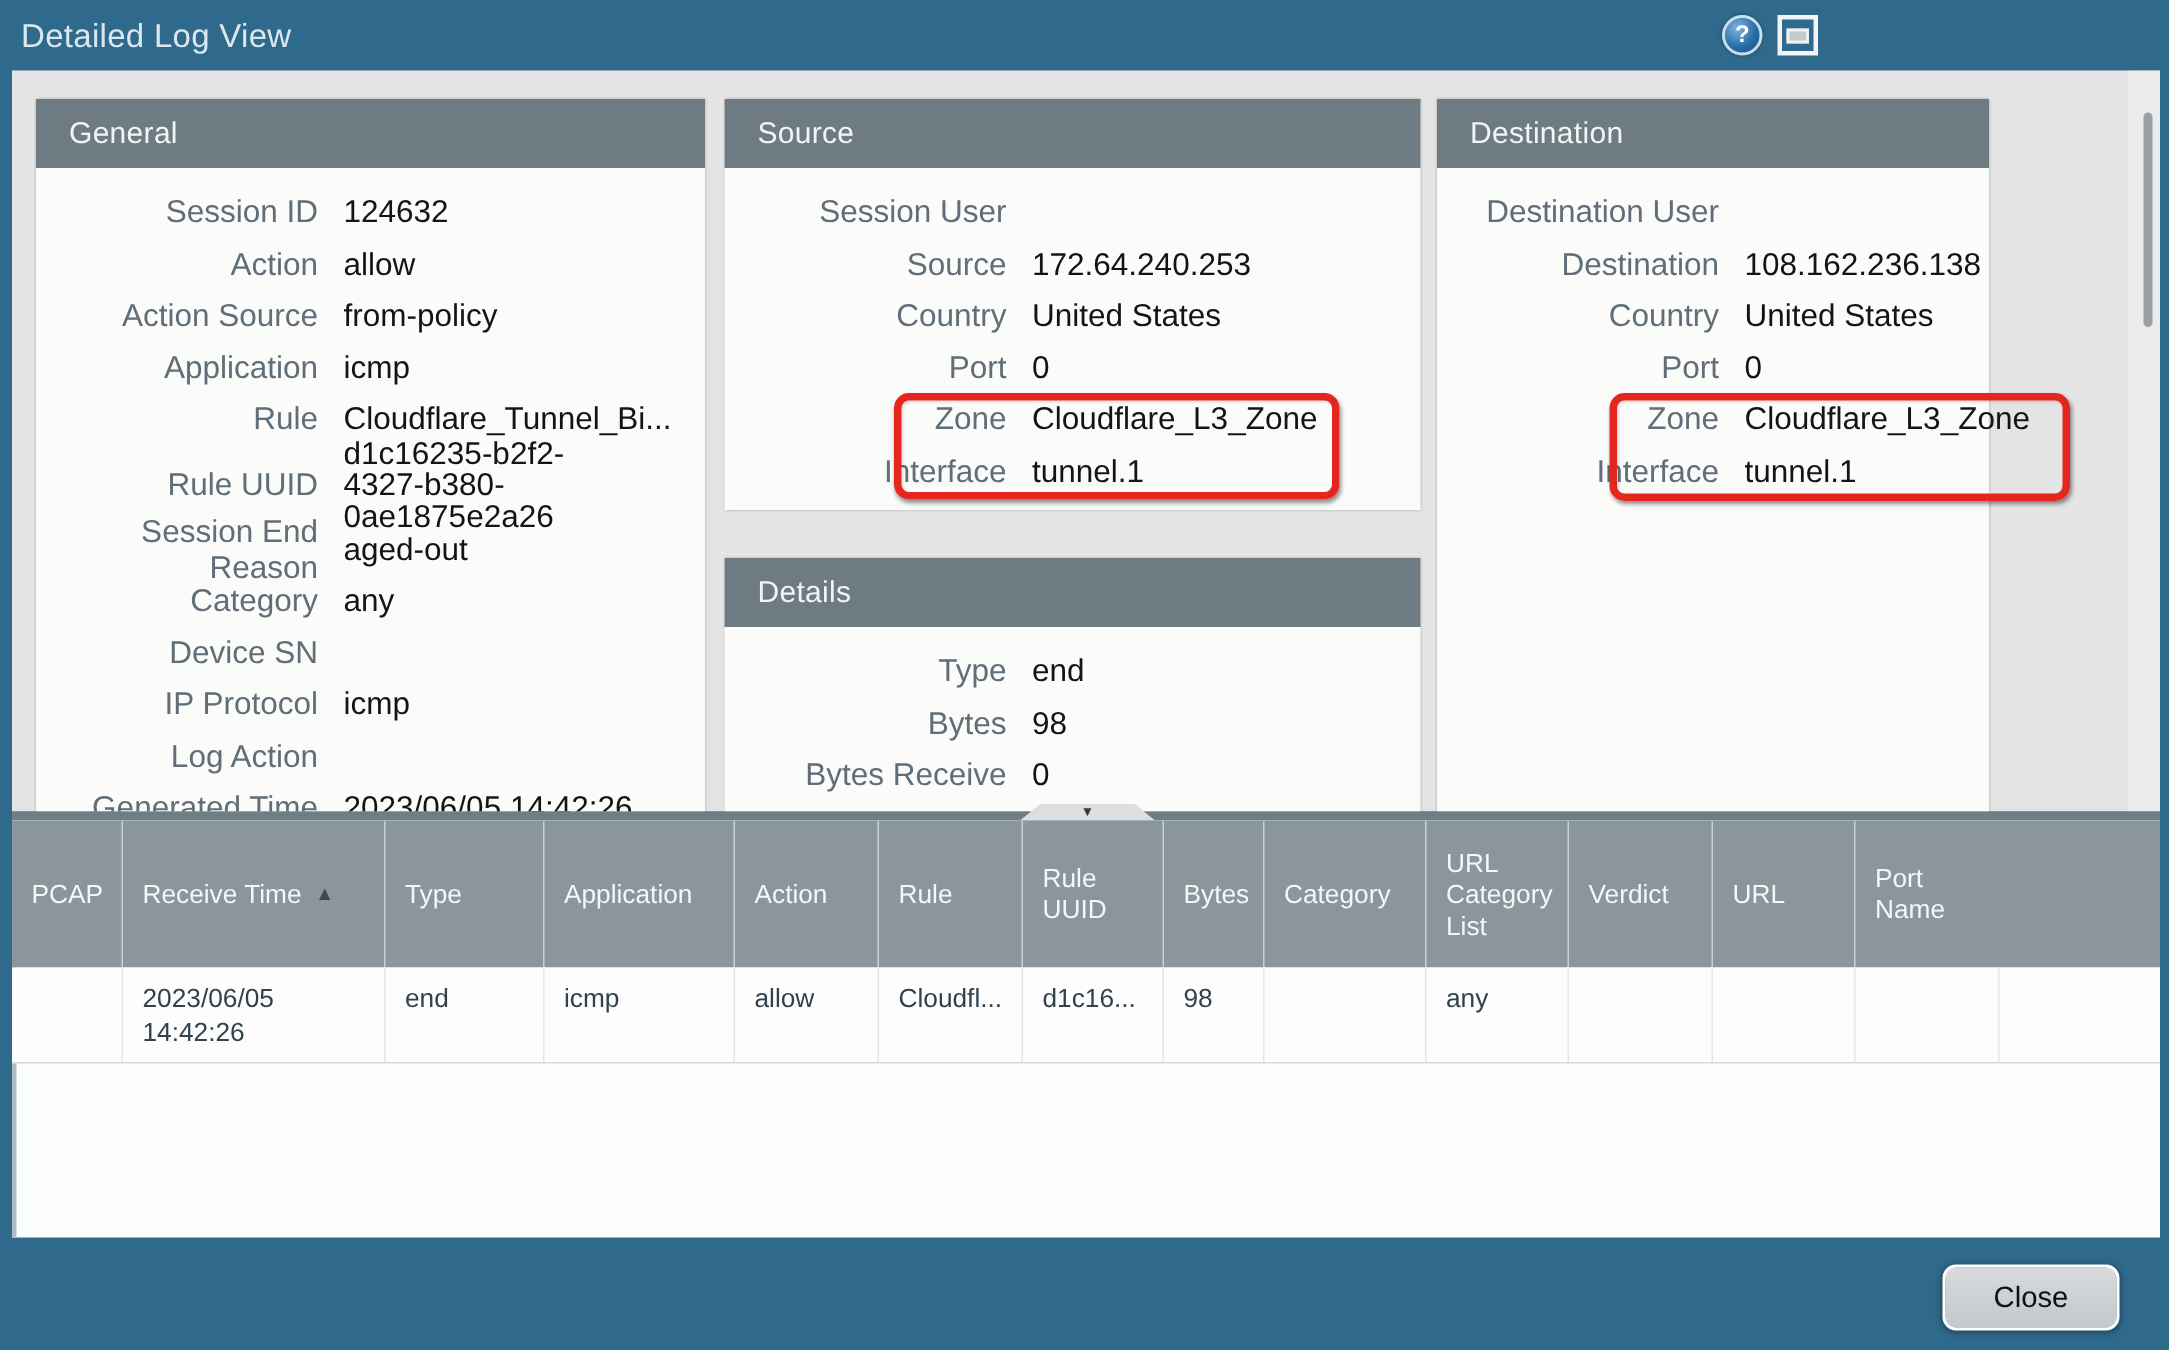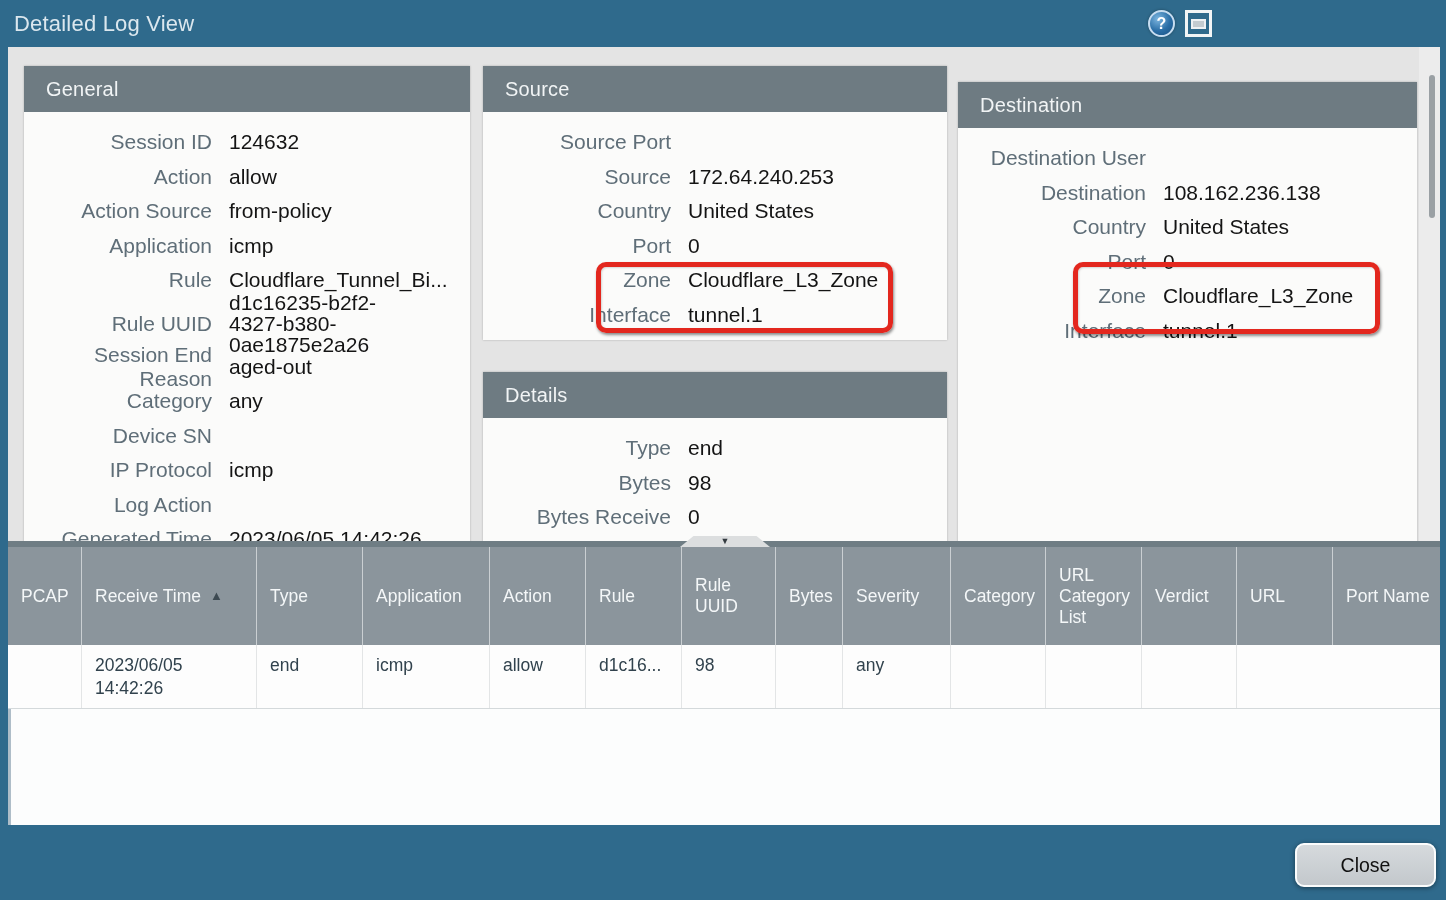--- a/index.html
+++ b/index.html
@@ -36,21 +36,21 @@
 
   .prow { display:flex; height:34.5px; align-items:center; font-size:21px; }
   .prow .plabel { width:205px; text-align:right; color:#5f6e78; padding-right:17px; flex:none; }
   .prow .pvalue { color:#141414; white-space:nowrap; }
   .prow.tall { height:52px; }
   .prow.tall .pvalue { white-space:normal; max-width:182px; line-height:21px; overflow-wrap:break-word; }
 
   .panel-general     { left:16px;  top:19px;  width:446px; height:600px; }
   .panel-source      { left:475px; top:19px;  width:464px; height:274px; }
   .panel-details     { left:475px; top:325px; width:464px; height:240px; }
-  .panel-destination { left:950px; top:19px;  width:459px; height:600px;margin-top:16px; }
+  .panel-destination { left:950px; top:19px;  width:368px; height:600px; }
 
   
   .hl-box { position:absolute; border:5px solid #e3271e; border-radius:10px;
             box-shadow:1px 2px 3px rgba(0,0,0,0.45), inset 1px 1px 2px rgba(0,0,0,0.15);
             pointer-events:none; }
   .hl-source { left:588px;  top:215px; width:297px; height:71px; }
   .hl-dest   { left:1065px; top:215px; width:307px; height:72px; }
 
   
   .scroll-track { position:absolute; left:1411px; top:0; width:21px; height:494px; background:#ececec; }
@@ -74,21 +74,21 @@
                   display:flex; align-items:center; padding:4px 6px 4px 13px;
                   border-right:1px solid rgba(255,255,255,0.55); cursor:pointer; }
   .thead .hcell:last-child { border-right:none; }
   .sort-arrow { font-size:13px; color:#3d4a52; margin-left:9px; }
   .trow { height:64px; background:#fdfdfd; border-bottom:1px solid #d4d9db; cursor:pointer; }
   .trow .tcell { font-size:17.5px; color:#31424d; padding:9px 6px 0 13px; line-height:23px;
                  border-right:1px solid #e3e5e6; }
   .trow .tcell:last-child { border-right:none; }
 
   
-  .close-btn { position:absolute; left:1295px; top:843px; width:141px; height:44px;
+  .close-btn { position:absolute; left:1295px; top:843px; width:118px; height:44px;
                background:linear-gradient(#d6dadd,#c3c8cc); border:2px solid #fbfcfc; border-radius:9px;
                font-size:19.5px; color:#111; font-family:"Liberation Sans", sans-serif;
                box-shadow:0 1px 5px rgba(0,0,0,0.45); cursor:pointer; }
 </style>
 </head>
 <body>
 
 <div class="titlebar">
   <div class="title">Detailed Log View</div>
   <div class="help-icon">
@@ -152,21 +152,21 @@
           <span class="plabel">Generated Time</span>
           <span class="pvalue">2023/06/05 14:42:26</span>
         </div>
     </div>
   </div>
 
   <div class="panel panel-source">
     <div class="panel-header">Source</div>
     <div class="panel-body">
       <div class="prow">
-          <span class="plabel">Source Port</span>
+          <span class="plabel">Session User</span>
           <span class="pvalue"></span>
         </div>
       <div class="prow">
           <span class="plabel">Source</span>
           <span class="pvalue">172.64.240.253</span>
         </div>
       <div class="prow">
           <span class="plabel">Country</span>
           <span class="pvalue">United States</span>
         </div>
@@ -267,23 +267,20 @@
     <div class="hcell">
         <span>Rule</span>
       </div>
     <div class="hcell">
         <span>Rule UUID</span>
       </div>
     <div class="hcell">
         <span>Bytes</span>
       </div>
     <div class="hcell">
-        <span>Severity</span>
-      </div>
-    <div class="hcell">
         <span>Category</span>
       </div>
     <div class="hcell">
         <span>URL Category List</span>
       </div>
     <div class="hcell">
         <span>Verdict</span>
       </div>
     <div class="hcell">
         <span>URL</span>
@@ -291,20 +288,21 @@
     <div class="hcell">
         <span>Port Name</span>
       </div>
   </div>
   <div class="tgrid trow">
     <div class="tcell"></div>
     <div class="tcell">2023/06/05 14:42:26</div>
     <div class="tcell">end</div>
     <div class="tcell">icmp</div>
     <div class="tcell">allow</div>
+    <div class="tcell">Cloudfl...</div>
     <div class="tcell">d1c16...</div>
     <div class="tcell">98</div>
     <div class="tcell"></div>
     <div class="tcell">any</div>
     <div class="tcell"></div>
     <div class="tcell"></div>
     <div class="tcell"></div>
     <div class="tcell"></div>
   </div>
 </div>

